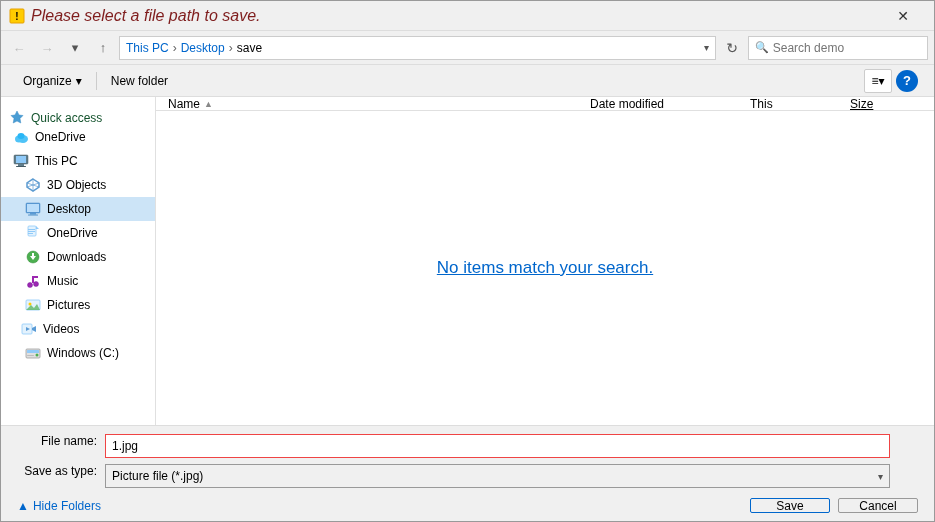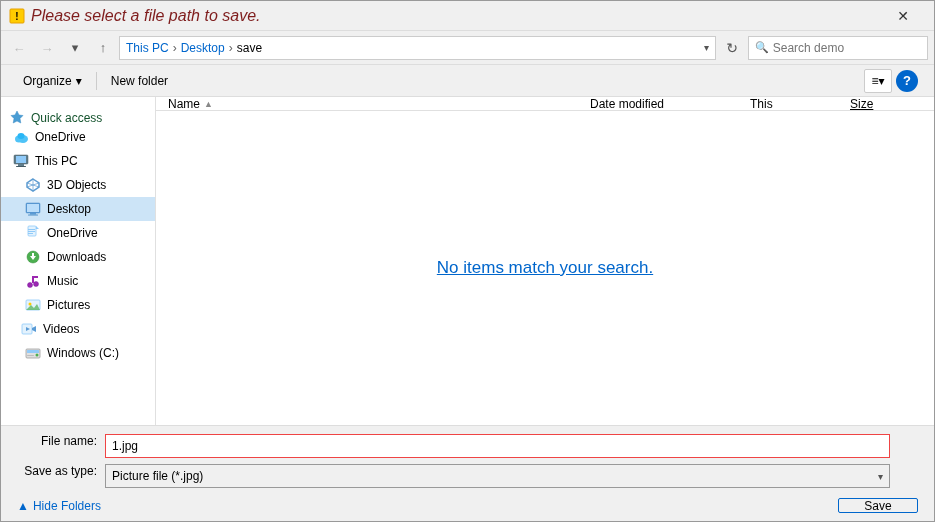--- a/index.html
+++ b/index.html
@@ -582,15 +582,18 @@
       <div style="width:20px"></div>
     </div>
     <div class="button-row">
       <div class="hide-folders-row" style="margin-right:auto;border:none;padding:0">
         <span>▲</span>
         <span>Hide Folders</span>
       </div>
       <button class="dialog-btn primary">
         <span>Save</span>
       </button>
+      <button class="dialog-btn">
+        <span>Cancel</span>
+      </button>
     </div>
   </div>
 </div>
 
 </body></html>

